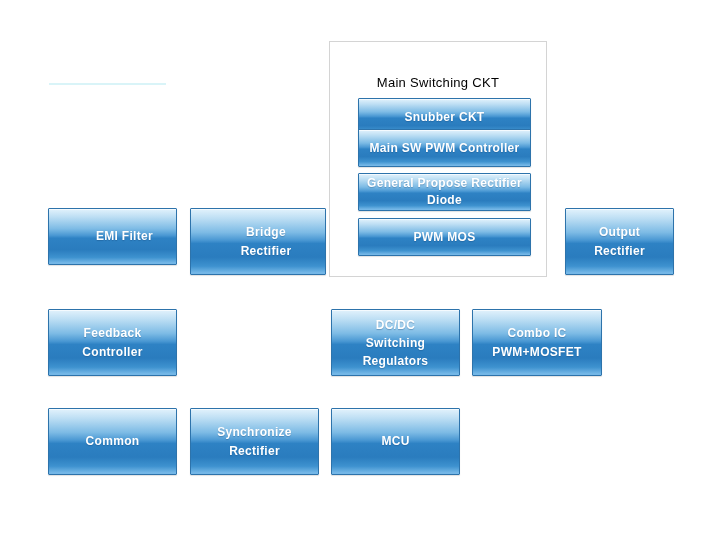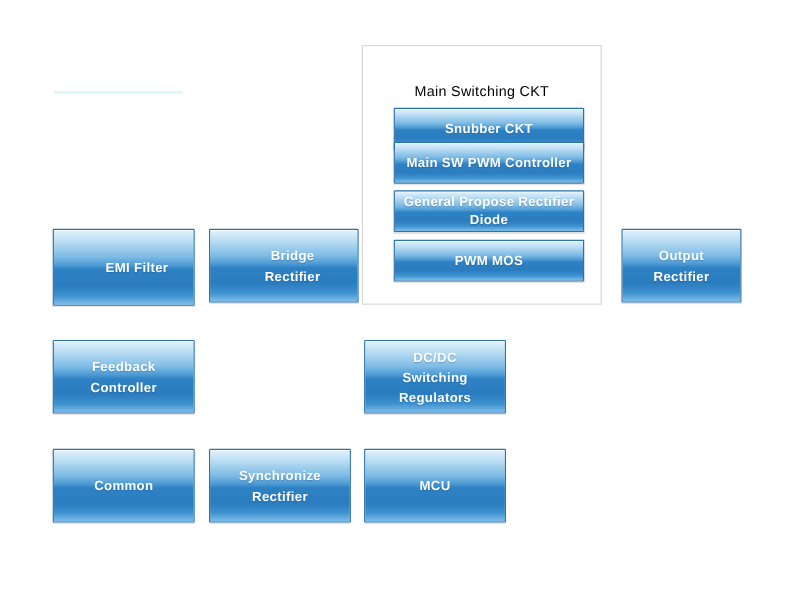--- a/index.html
+++ b/index.html
@@ -108,41 +108,45 @@
     </div>
     <div class="tile" style="top:131px;">
       <span class="label">General Propose Rectifier
 Diode</span>
     </div>
     <div class="tile" style="top:176px;">
       <span class="label">PWM MOS</span>
     </div>
   </div>
 
-  <div class="tile" style="left:48px; top:208px; width:129px; height:70px;padding-left:24px;">
+  <div class="tile" style="left:48px; top:208px; width:129px; height:57px;padding-left:24px;">
     <span class="label">EMI Filter</span>
   </div>
   <div class="tile" style="left:190px; top:208px; width:136px; height:67px;padding-left:16px;">
     <span class="label">Bridge
 Rectifier</span>
   </div>
   <div class="tile" style="left:565px; top:208px; width:109px; height:67px;">
     <span class="label">Output
 Rectifier</span>
   </div>
 
   <div class="tile" style="left:48px; top:309px; width:129px; height:67px;">
     <span class="label">Feedback
 Controller</span>
   </div>
   <div class="tile" style="left:331px; top:309px; width:129px; height:67px;">
     <span class="label" style="line-height:18px;">DC/DC
 Switching
 Regulators</span>
   </div>
+  <div class="tile" style="left:472px; top:309px; width:130px; height:67px;">
+    <span class="label">Combo IC
+PWM+MOSFET</span>
+  </div>
 
   <div class="tile" style="left:48px; top:408px; width:129px; height:67px;">
     <span class="label">Common</span>
   </div>
   <div class="tile" style="left:190px; top:408px; width:129px; height:67px;">
     <span class="label">Synchronize
 Rectifier</span>
   </div>
   <div class="tile" style="left:331px; top:408px; width:129px; height:67px;">
     <span class="label">MCU</span>

